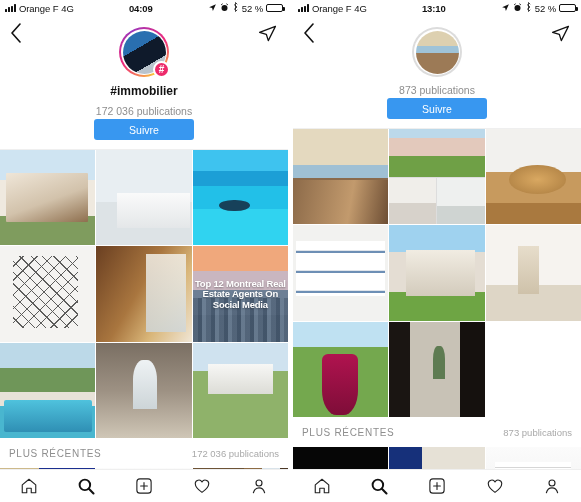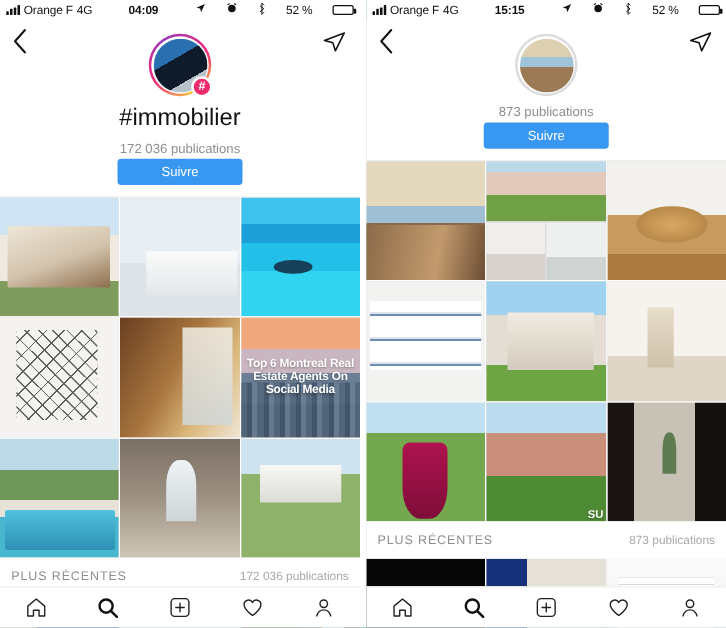--- a/index.html
+++ b/index.html
@@ -10,21 +10,21 @@
 
   .phone { position:relative; width:288px; height:502px; background:#fff;
            overflow:hidden; flex:0 0 auto; }
   .gap { flex:0 0 5px; background:#fff; height:502px; }
 
   
   .statusbar { height:16px; display:flex; align-items:center; padding:0 5px;
                font-size:9.5px; color:#111; letter-spacing:-0.1px; }
   .sb-left { display:flex; align-items:center; gap:3px; }
   .sb-center { flex:1; text-align:center; font-weight:700; font-size:9.5px; }
-  .sb-right { display:flex; align-items:center; gap:16px; justify-content:flex-end; }
+  .sb-right { display:flex; align-items:center; gap:3px; justify-content:flex-end; }
   .bars { display:flex; align-items:flex-end; gap:1px; height:8px; }
   .bars i { display:block; width:2px; background:#111; border-radius:.5px; }
   .bars i:nth-child(1){height:3px}
   .bars i:nth-child(2){height:5px}
   .bars i:nth-child(3){height:6.5px}
   .bars i:nth-child(4){height:8px;background:#111}
   .carrier { font-size:9.5px; }
   .net { font-size:9.5px; }
   .battbox { width:17px; height:8px; border:1px solid #111; border-radius:2px;
              position:relative; padding:1px; }
@@ -48,21 +48,21 @@
           background:conic-gradient(from 150deg,#f9ce34,#ee2a7b,#9b35bb,#ee2a7b,#f9ce34); }
   .ring.plain { background:#dcdcdc; }
   .ring::after { content:""; position:absolute; inset:2px; border-radius:50%;
                  background:#fff; }
   .avatar { position:absolute; inset:3.5px; border-radius:50%; overflow:hidden; }
   .avatar .img { width:100%; height:100%; }
   .badge { position:absolute; right:-1px; bottom:-1px; width:17px; height:17px;
            border-radius:50%; background:#ed2b6b; border:2px solid #fff;
            display:flex; align-items:center; justify-content:center;
            color:#fff; font-size:10px; font-weight:700; line-height:1; }
-  .hashtitle { font-size:19px; color:#111; margin-top:7px; font-weight:400; }
+  .hashtitle { font-size:12px; color:#111; margin-top:7px; font-weight:700; }
   .pubcount { font-size:10.5px; color:#8e8e8e; margin-top:7px; }
   .follow { width:100px; height:21px; margin:2px auto 0; background:#3897f0;
             border-radius:3px; color:#fff; font-size:10.5px; font-weight:400;
             display:flex; align-items:center; justify-content:center;
             border:none; cursor:pointer; }
   .divider { height:1px; background:#efefef; margin-top:9px; }
 
   
   .gridwrap { position:relative; }
   .grid { display:grid; grid-template-columns:repeat(3,1fr); gap:1px;
@@ -251,21 +251,21 @@
             <div class="ph p-sea"></div>
           </div>
           <div class="cell sq">
             <div class="ph p-wall"></div>
           </div>
           <div class="cell sq">
             <div class="ph p-cabin"></div>
           </div>
           <div class="cell sq">
             <div class="ph p-city"></div>
-            <div class="overlaytext">Top 6 Montreal Real
+            <div class="overlaytext">Top 12 Montreal Real
 Estate Agents On
 Social Media</div>
           </div>
           <div class="cell sq">
             <div class="ph p-pool"></div>
           </div>
           <div class="cell sq">
             <div class="ph p-stone"></div>
           </div>
           <div class="cell sq">
@@ -345,21 +345,21 @@
       <div class="sb-left">
         <span class="bars">
           <i></i>
             <i></i>
             <i></i>
             <i></i>
         </span>
         <span class="carrier">Orange F</span>
         <span class="net">4G</span>
       </div>
-      <div class="sb-center">15:15</div>
+      <div class="sb-center">13:10</div>
       <div class="sb-right">
         <span>
           <svg width="9" height="9" viewBox="0 0 24 24">
               <path d="M21 3 3 11l8 2 2 8z" fill="#111"></path>
             </svg>
         </span>
         <span>
           <svg width="9" height="9" viewBox="0 0 24 24">
               <circle cx="12" cy="13" r="8" fill="#111"></circle>
               <path d="M3 5l4-3M21 5l-4-3" stroke="#111" stroke-width="2.5" fill="none"></path>
@@ -429,24 +429,20 @@
           <div class="cell sq">
             <div class="ph p-house2"></div>
           </div>
           <div class="cell sq">
             <div class="ph p-empty"></div>
           </div>
           <div class="cell sq">
             <div class="ph p-drink"></div>
           </div>
           <div class="cell sq">
-            <div class="ph p-apt"></div>
-            <div class="cornertext">SU</div>
-          </div>
-          <div class="cell sq">
             <div class="ph p-arch"></div>
           </div>
         </div>
     </div>
 
     <div class="recenthdr">
       <span class="lbl">PLUS RÉCENTES</span>
       <span class="cnt">873 publications</span>
     </div>
 

